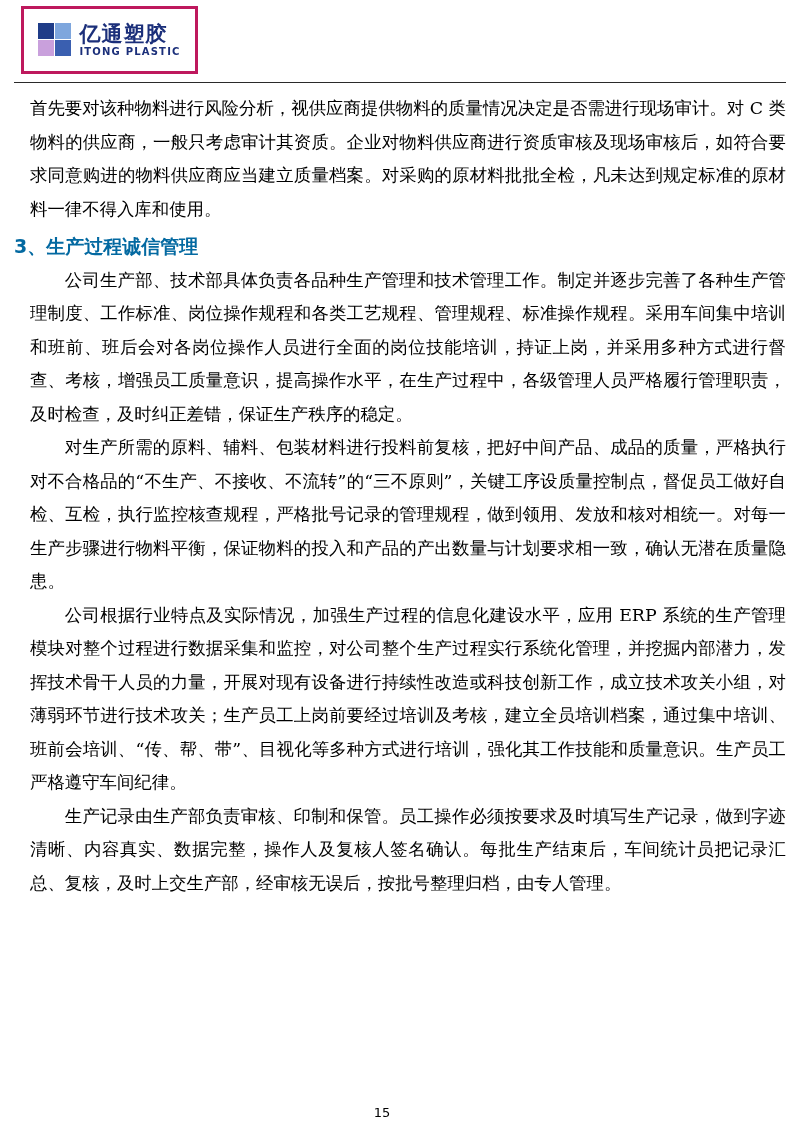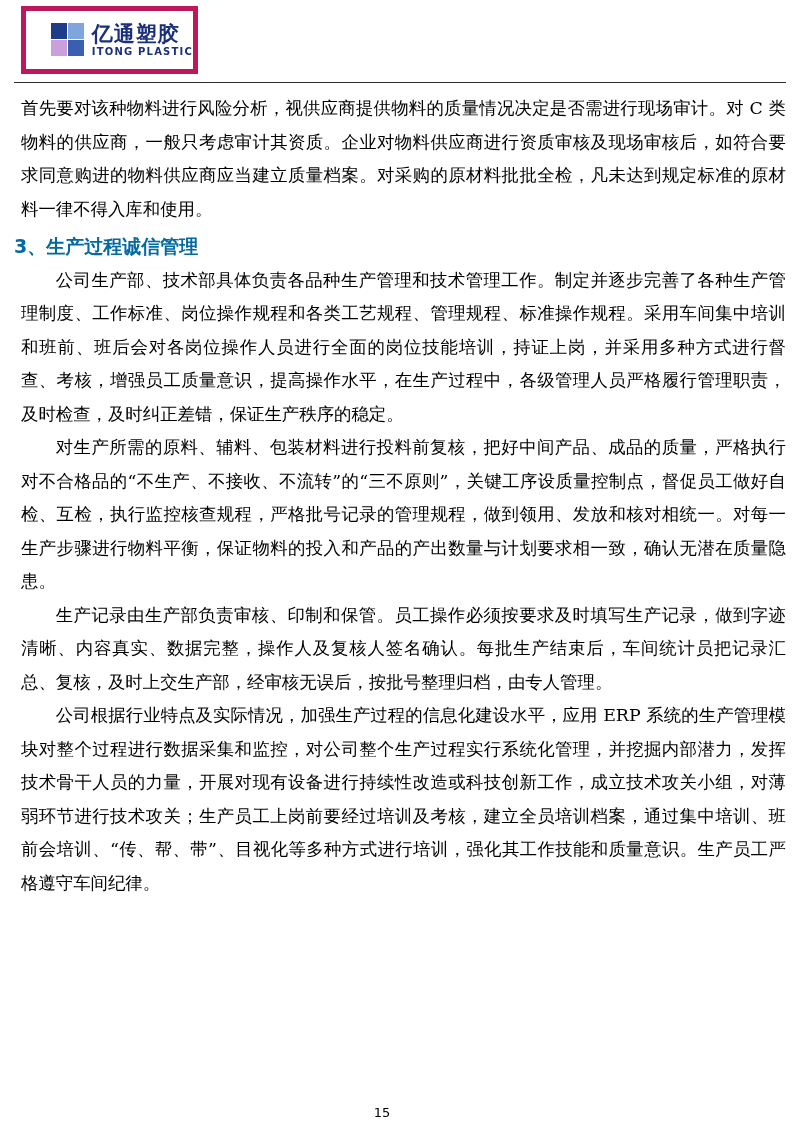--- a/index.html
+++ b/index.html
@@ -18,26 +18,26 @@
     font-family: "DejaVu Serif", "Liberation Serif", serif;
   }
 
   
   .header {
     position: absolute;
     left: 21px;
     top: 6px;
     width: 177px;
     height: 68px;
-    border: 5px solid #be185d;
+    border: 3px solid #be185d;
     box-sizing: border-box;
     background: #ffffff;
     display: flex;
     align-items: center;
-    justify-content: flex-end;
+    justify-content: center;
   }
   .logo-wrap {
     display: flex;
     align-items: center;
     gap: 7px;
   }
   .logo-mark {
     position: relative;
     width: 34px;
     height: 34px;
@@ -82,21 +82,21 @@
   }
 
   
   .body {
     position: absolute;
     left: 14px;
     top: 92px;
     width: 772px;
   }
   p.para {
-    margin: 0 0 0 7px;
+    margin: 0 0 0 16px;
     font-size: 17.4px;
     line-height: 33.5px;
     color: #000000;
     text-align: justify;
     text-justify: inter-ideograph;
     text-indent: 2em;
   }
   p.noindent {
     text-indent: 0;
   }
@@ -141,18 +141,18 @@
     </div>
   </div>
 
   <div class="rule"></div>
 
   <div class="body">
     <p class="para noindent">首先要对该种物料进行风险分析，视供应商提供物料的质量情况决定是否需进行现场审计。对 C 类物料的供应商，一般只考虑审计其资质。企业对物料供应商进行资质审核及现场审核后，如符合要求同意购进的物料供应商应当建立质量档案。对采购的原材料批批全检，凡未达到规定标准的原材料一律不得入库和使用。</p>
     <h2 class="heading">3、生产过程诚信管理</h2>
     <p class="para">公司生产部、技术部具体负责各品种生产管理和技术管理工作。制定并逐步完善了各种生产管理制度、工作标准、岗位操作规程和各类工艺规程、管理规程、标准操作规程。采用车间集中培训和班前、班后会对各岗位操作人员进行全面的岗位技能培训，持证上岗，并采用多种方式进行督查、考核，增强员工质量意识，提高操作水平，在生产过程中，各级管理人员严格履行管理职责，及时检查，及时纠正差错，保证生产秩序的稳定。</p>
     <p class="para">对生产所需的原料、辅料、包装材料进行投料前复核，把好中间产品、成品的质量，严格执行对不合格品的“不生产、不接收、不流转”的“三不原则”，关键工序设质量控制点，督促员工做好自检、互检，执行监控核查规程，严格批号记录的管理规程，做到领用、发放和核对相统一。对每一生产步骤进行物料平衡，保证物料的投入和产品的产出数量与计划要求相一致，确认无潜在质量隐患。</p>
+    <p class="para">公司根据行业特点及实际情况，加强生产过程的信息化建设水平，应用 ERP 系统的生产管理模块对整个过程进行数据采集和监控，对公司整个生产过程实行系统化管理，并挖掘内部潜力，发挥技术骨干人员的力量，开展对现有设备进行持续性改造或科技创新工作，成立技术攻关小组，对薄弱环节进行技术攻关；生产员工上岗前要经过培训及考核，建立全员培训档案，通过集中培训、班前会培训、“传、帮、带”、目视化等多种方式进行培训，强化其工作技能和质量意识。生产员工严格遵守车间纪律。</p>
     <p class="para">生产记录由生产部负责审核、印制和保管。员工操作必须按要求及时填写生产记录，做到字迹清晰、内容真实、数据完整，操作人及复核人签名确认。每批生产结束后，车间统计员把记录汇总、复核，及时上交生产部，经审核无误后，按批号整理归档，由专人管理。</p>
-    <p class="para">公司根据行业特点及实际情况，加强生产过程的信息化建设水平，应用 ERP 系统的生产管理模块对整个过程进行数据采集和监控，对公司整个生产过程实行系统化管理，并挖掘内部潜力，发挥技术骨干人员的力量，开展对现有设备进行持续性改造或科技创新工作，成立技术攻关小组，对薄弱环节进行技术攻关；生产员工上岗前要经过培训及考核，建立全员培训档案，通过集中培训、班前会培训、“传、帮、带”、目视化等多种方式进行培训，强化其工作技能和质量意识。生产员工严格遵守车间纪律。</p>
   </div>
 
   <div class="footer">15</div>
 </div>
 
 </body></html>

